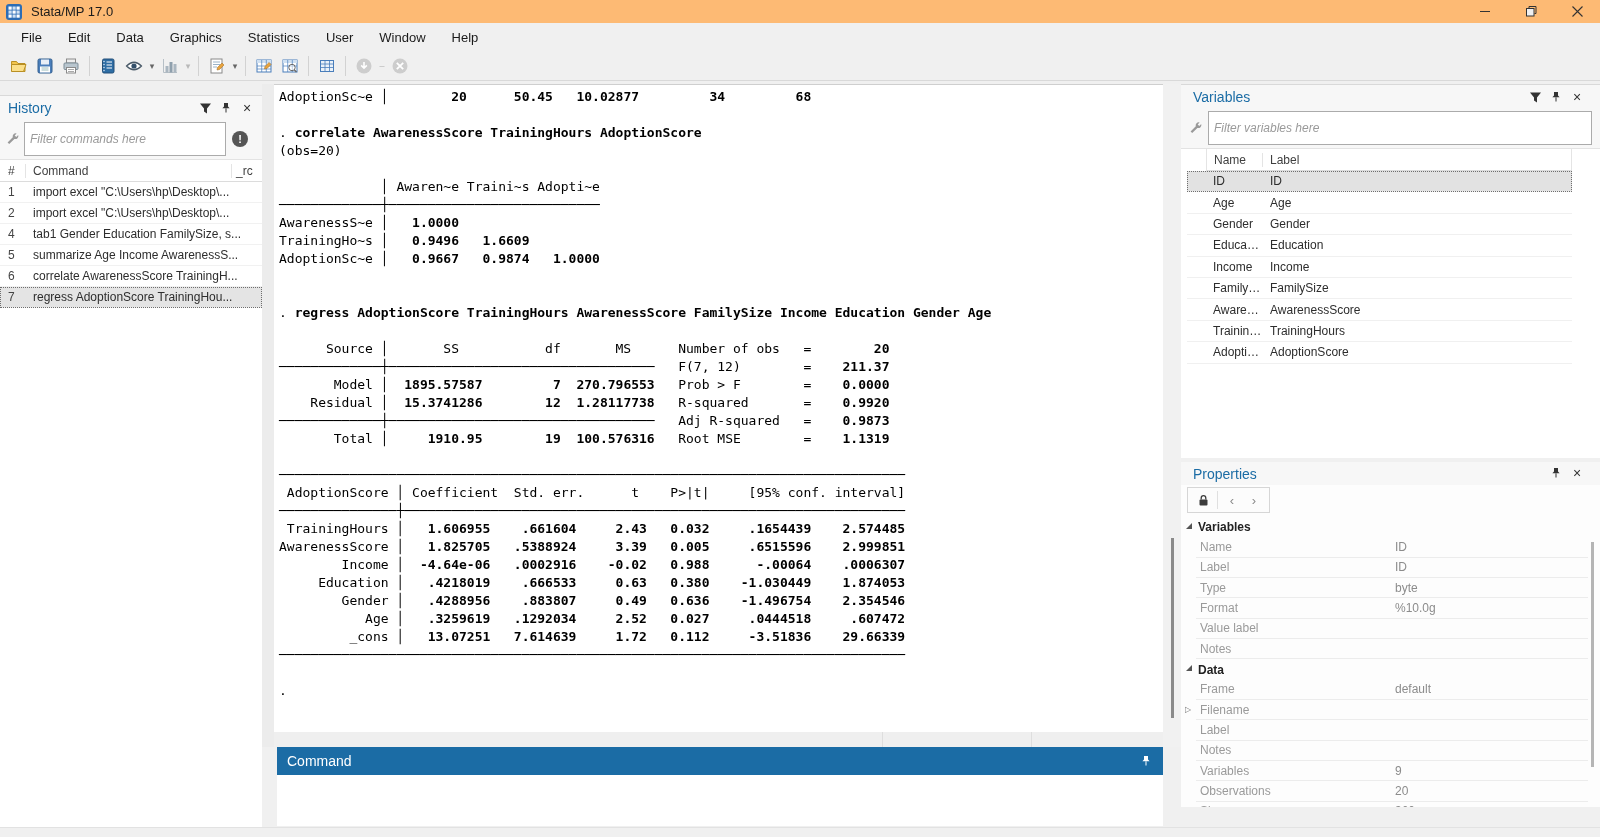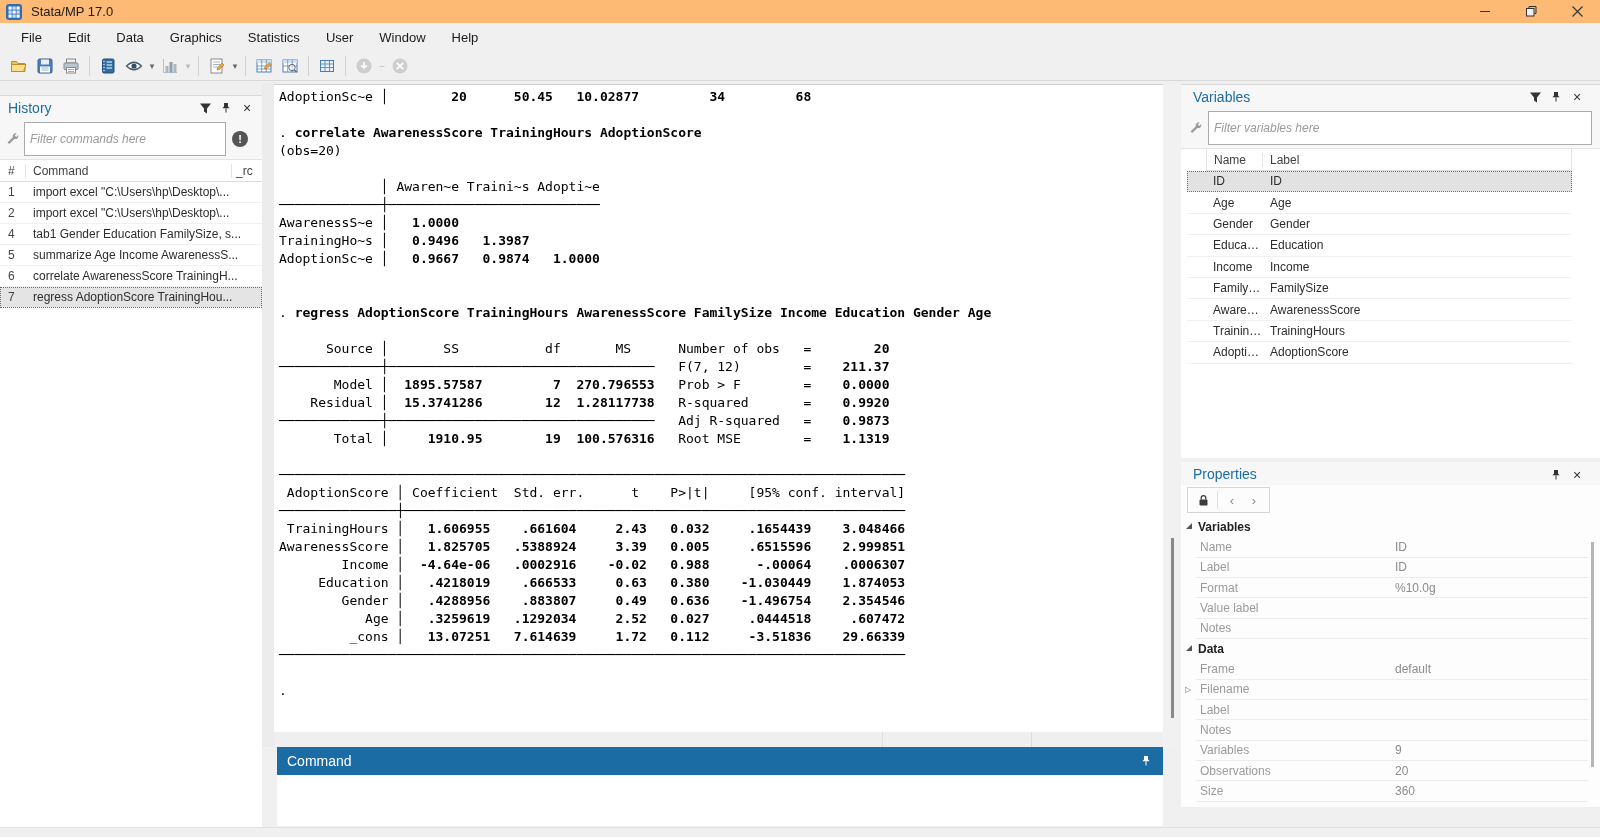--- a/index.html
+++ b/index.html
@@ -64,21 +64,21 @@
   .vars .filter-row { padding:3px 8px; background:#f7f7f7; border-bottom:1px solid #e3e3e3; }
   .vgridhead { display:flex; height:22px; align-items:center; font-size:12px; color:#3f3f3f; border-bottom:1px solid #dcdcdc; margin:0 28px 0 25px; border-left:1px solid #e4e4e4; border-right:1px solid #e4e4e4; }
   .vgridhead .c0 { width:56px; padding-left:7px; border-right:1px solid #e4e4e4; }
   .vgridhead .c1 { flex:1; padding-left:7px; }
   .vrow { display:flex; height:21.4px; align-items:center; font-size:12px; color:#2d2d2d; margin:0 28px 0 6px; border-bottom:1px solid #f0f0f0; }
   .vrow .vn { width:75px; padding-left:26px; white-space:nowrap; overflow:hidden; text-overflow:ellipsis; }
   .vrow .vl { flex:1; padding-left:8px; white-space:nowrap; overflow:hidden; text-overflow:ellipsis; }
   .vrow.sel { background:#e2e2e2; outline:1px dotted #6e6e6e; outline-offset:-1px; }
   
   .props { position:absolute; left:1181px; top:462px; width:419px; height:345px; background:#fdfdfd; overflow:hidden; }
-  .props .phead { display:flex; align-items:flex-end; justify-content:space-between; padding:4px 16px 3px 12px; background:#f7f7f7; }
+  .props .phead { display:flex; align-items:flex-start; justify-content:space-between; padding:4px 16px 3px 12px; background:#f7f7f7; }
   .ptoolbar { margin:2px 0 2px 6px; display:inline-flex; align-items:center; border:1px solid #d6d6d6; background:#fcfcfc; height:26px; padding:0 4px; }
   .ptb { width:22px; height:22px; display:flex; align-items:center; justify-content:center; color:#8a8a8a; font-size:13px; }
   .ptsep { width:1px; height:18px; background:#e0e0e0; margin:0 3px; }
   .pgrid { margin-top:2px; }
   .psec { display:flex; align-items:center; height:20.5px; font-size:12px; font-weight:bold; color:#222; padding-left:5px; }
   .psec .tri { width:0; height:0; border:3.5px solid transparent; border-bottom-color:#555; border-right-color:#555; margin-right:6px; margin-top:-3px; }
   .prow { display:flex; align-items:center; height:20.3px; font-size:12px; margin:0 12px 0 15px; border-bottom:1px solid #ececec; position:relative; }
   .prow .exp { position:absolute; left:-11px; color:#777; font-size:8px; }
   .prow .pl { width:199px; color:#9a9a9a; padding-left:4px; }
   .prow .pv { flex:1; color:#8c8c8c; }
@@ -318,37 +318,37 @@
   <div class="results">
       <div id="rlines">
         <div class="rline"><span>AdoptionSc~e │</span><span class="b">        20      50.45   10.02877         34         68</span></div>
         <div class="rline">&nbsp;</div>
         <div class="rline"><span>. </span><span class="b">correlate AwarenessScore TrainingHours AdoptionScore</span></div>
         <div class="rline"><span>(obs=20)</span></div>
         <div class="rline">&nbsp;</div>
         <div class="rline"><span>             │ Awaren~e Traini~s Adopti~e</span></div>
         <div class="rline"><span>─────────────┼───────────────────────────</span></div>
         <div class="rline"><span>AwarenessS~e │</span><span class="b">   1.0000</span></div>
-        <div class="rline"><span>TrainingHo~s │</span><span class="b">   0.9496   1.3987</span></div>
+        <div class="rline"><span>TrainingHo~s │</span><span class="b">   0.9496   1.6609</span></div>
         <div class="rline"><span>AdoptionSc~e │</span><span class="b">   0.9667   0.9874   1.0000</span></div>
         <div class="rline">&nbsp;</div>
         <div class="rline">&nbsp;</div>
         <div class="rline"><span>. </span><span class="b">regress AdoptionScore TrainingHours AwarenessScore FamilySize Income Education Gender Age</span></div>
         <div class="rline">&nbsp;</div>
         <div class="rline"><span>      Source │       SS           df       MS      Number of obs   =</span><span class="b">        20</span></div>
         <div class="rline"><span>─────────────┼──────────────────────────────────   F(7, 12)        =</span><span class="b">    211.37</span></div>
         <div class="rline"><span>       Model │</span><span class="b">  1895.57587         7  270.796553</span><span>   Prob &gt; F        =</span><span class="b">    0.0000</span></div>
         <div class="rline"><span>    Residual │</span><span class="b">  15.3741286        12  1.28117738</span><span>   R-squared       =</span><span class="b">    0.9920</span></div>
         <div class="rline"><span>─────────────┼──────────────────────────────────   Adj R-squared   =</span><span class="b">    0.9873</span></div>
         <div class="rline"><span>       Total │</span><span class="b">     1910.95        19  100.576316</span><span>   Root MSE        =</span><span class="b">    1.1319</span></div>
         <div class="rline">&nbsp;</div>
         <div class="rline"><span>────────────────────────────────────────────────────────────────────────────────</span></div>
         <div class="rline"><span> AdoptionScore │ Coefficient  Std. err.      t    P&gt;|t|     [95% conf. interval]</span></div>
         <div class="rline"><span>───────────────┼────────────────────────────────────────────────────────────────</span></div>
-        <div class="rline"><span> TrainingHours │</span><span class="b">   1.606955    .661604     2.43   0.032     .1654439    3.048466</span></div>
+        <div class="rline"><span> TrainingHours │</span><span class="b">   1.606955    .661604     2.43   0.032     .1654439    2.574485</span></div>
         <div class="rline"><span>AwarenessScore │</span><span class="b">   1.825705   .5388924     3.39   0.005     .6515596    2.999851</span></div>
         <div class="rline"><span>        Income │</span><span class="b">  -4.64e-06   .0002916    -0.02   0.988      -.00064    .0006307</span></div>
         <div class="rline"><span>     Education │</span><span class="b">   .4218019    .666533     0.63   0.380    -1.030449    1.874053</span></div>
         <div class="rline"><span>        Gender │</span><span class="b">   .4288956    .883807     0.49   0.636    -1.496754    2.354546</span></div>
         <div class="rline"><span>           Age │</span><span class="b">   .3259619   .1292034     2.52   0.027     .0444518     .607472</span></div>
         <div class="rline"><span>         _cons │</span><span class="b">   13.07251   7.614639     1.72   0.112     -3.51836    29.66339</span></div>
         <div class="rline"><span>────────────────────────────────────────────────────────────────────────────────</span></div>
         <div class="rline">&nbsp;</div>
         <div class="rline"><span>.</span></div>
       </div>
@@ -474,20 +474,24 @@
         </div>
         <div class="prow">
           <span class="pl">Name</span>
           <span class="pv">ID</span>
         </div>
         <div class="prow">
           <span class="pl">Label</span>
           <span class="pv">ID</span>
         </div>
         <div class="prow">
+          <span class="pl">Type</span>
+          <span class="pv">byte</span>
+        </div>
+        <div class="prow">
           <span class="pl">Format</span>
           <span class="pv">%10.0g</span>
         </div>
         <div class="prow">
           <span class="pl">Value label</span>
           <span class="pv"></span>
         </div>
         <div class="prow">
           <span class="pl">Notes</span>
           <span class="pv"></span>

